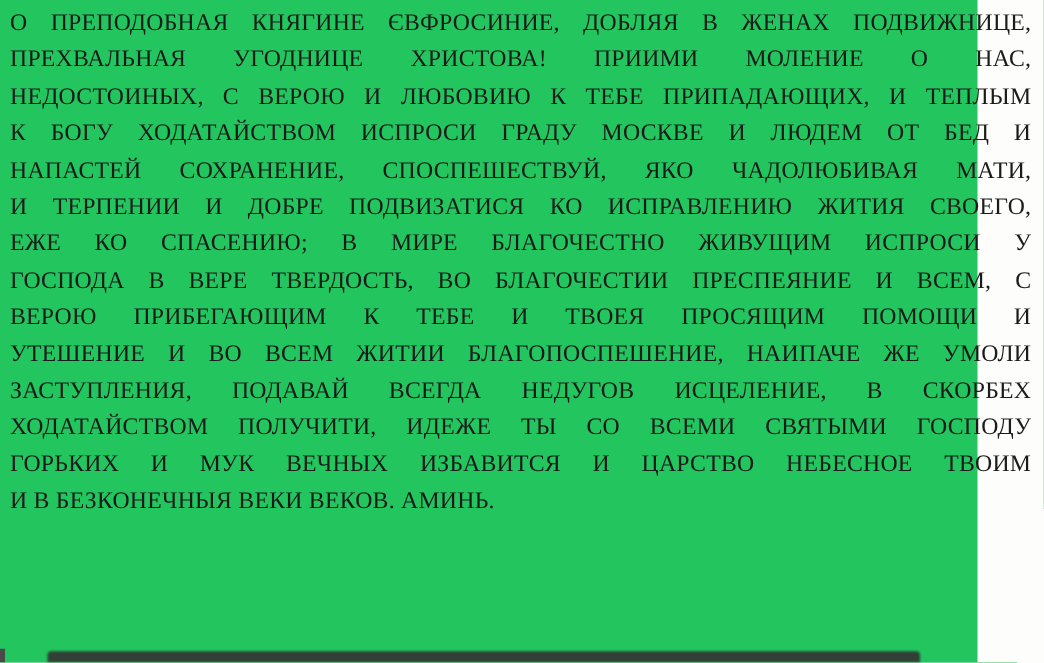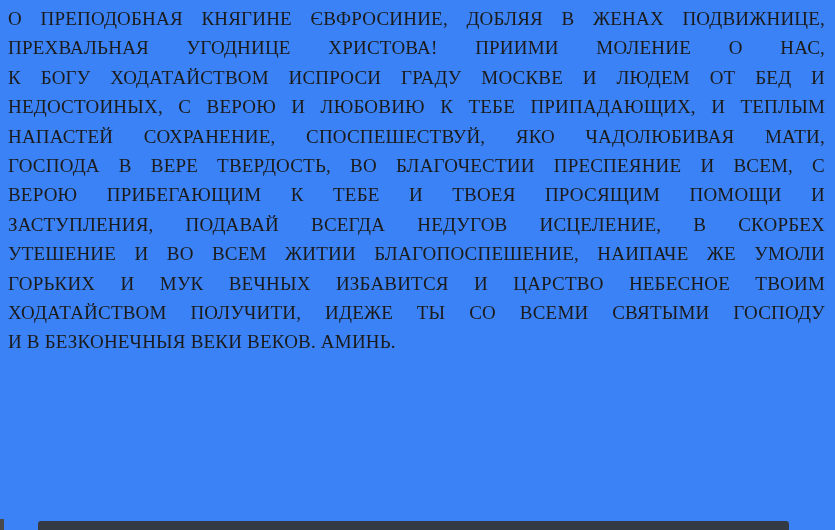--- a/index.html
+++ b/index.html
@@ -11,23 +11,24 @@
     height: 530px;
     background: #fdfdfb;
     overflow: hidden;
     position: relative;
     font-family: "Liberation Serif", serif;
   }
   .page {
     position: absolute;
     top: 0;
     left: 0;
-    width: 835px;
+    width: 745px;
     height: 530px;
-    background: #3b82f6;
+    background: #22c55e;
+    padding-left: 37px;
   }
   .prayer {
     position: absolute;
     top: 4px;
     left: 8px;
     width: 817px;
     color: #1b1b1b;
   }
   .line {
     font-size: 19px;
@@ -65,27 +66,29 @@
     filter: blur(0.5px);
   }
 </style>
 </head>
 <body>
 
 <div class="page">
   <div class="prayer">
     <div class="line">О преподобная княгине Євфросиние, добляя в женах подвижнице,</div>
     <div class="line">прехвальная угоднице Христова! Приими моление о нас,</div>
+    <div class="line">недостоиных, с верою и любовию к тебе припадающих, и теплым</div>
     <div class="line">к Богу ходатайством испроси граду Москве и людем от бед и</div>
-    <div class="line">недостоиных, с верою и любовию к тебе припадающих, и теплым</div>
     <div class="line">напастей сохранение, споспешествуй, яко чадолюбивая мати,</div>
+    <div class="line">и терпении и добре подвизатися ко исправлению жития своего,</div>
+    <div class="line">еже ко спасению; в мире благочестно живущим испроси у</div>
     <div class="line">Господа в вере твердость, во благочестии преспеяние и всем, с</div>
     <div class="line">верою прибегающим к тебе и твоея просящим помощи и</div>
+    <div class="line">утешение и во всем житии благопоспешение, наипаче же умоли</div>
     <div class="line">заступления, подавай всегда недугов исцеление, в скорбех</div>
-    <div class="line">утешение и во всем житии благопоспешение, наипаче же умоли</div>
+    <div class="line">ходатайством получити, идеже ты со всеми святыми Господу</div>
     <div class="line">горьких и мук вечных избавится и Царство Небесное твоим</div>
-    <div class="line">ходатайством получити, идеже ты со всеми святыми Господу</div>
     <div class="line last">и в безконечныя веки веков. Аминь.</div>
   </div>
 
   <div class="corner-mark"></div>
   <div class="bottom-bar"></div>
 </div>
 
 </body></html>

